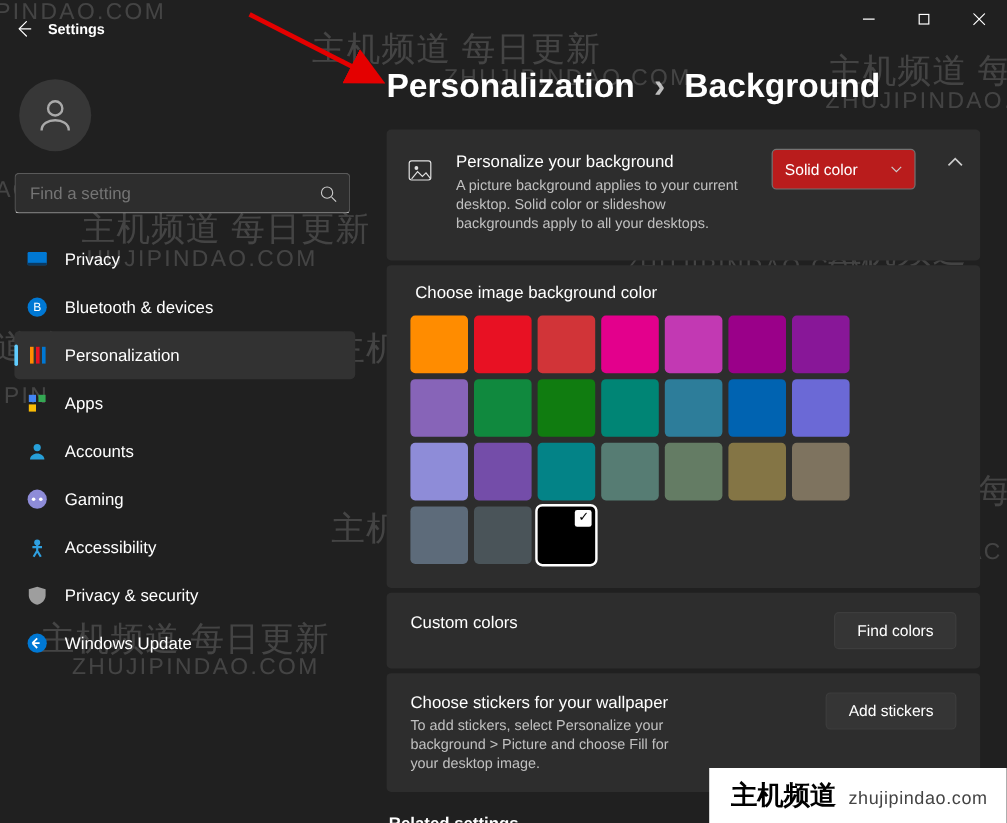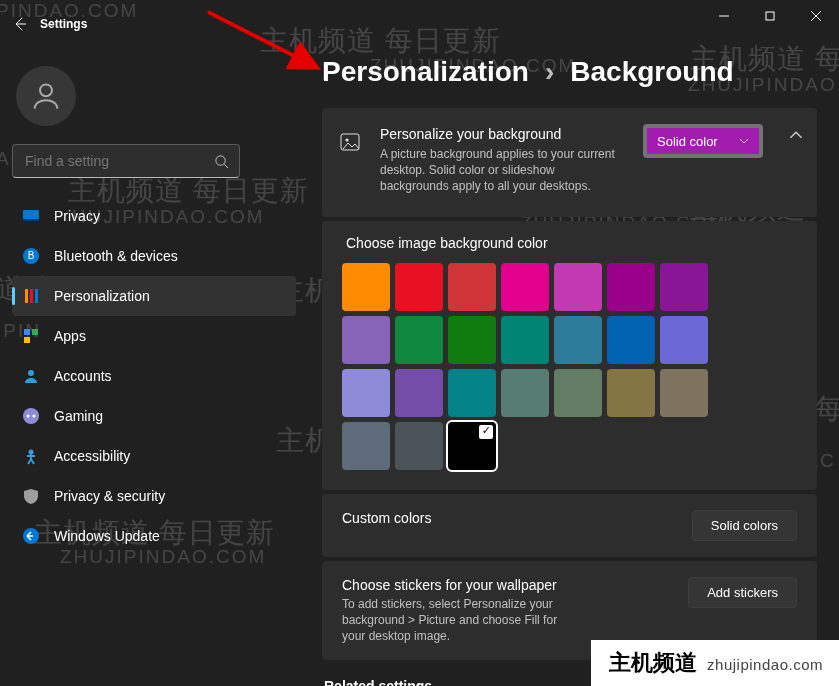--- a/index.html
+++ b/index.html
@@ -21,37 +21,37 @@
   .wm-url{font-size:19px;letter-spacing:2px;}
   
   .titlebar{height:48px;display:flex;align-items:center;padding-left:0;position:relative;}
   .back-btn{width:40px;height:48px;display:flex;align-items:center;justify-content:center;cursor:pointer;}
   .title{font-size:12px;font-weight:600;}
   .winctrl{position:absolute;right:0;top:0;display:flex;}
   .winctrl div{width:46px;height:32px;display:flex;align-items:center;justify-content:center;cursor:pointer;}
   
   .left{position:absolute;left:0;top:48px;width:300px;padding:12px 4px 0 12px;}
   .avatar{width:60px;height:60px;border-radius:50%;background:#373737;display:flex;align-items:center;justify-content:center;margin:6px 0 18px 4px;}
-  .search{height:34px;width:228px;border:1px solid #5a5a5a;border-bottom:1px solid #bbb;border-radius:4px;display:flex;align-items:center;padding:0 10px;background:#2d2d2d;margin-bottom:18px;}
+  .search{height:34px;width:280px;border:1px solid #5a5a5a;border-bottom:1px solid #bbb;border-radius:4px;display:flex;align-items:center;padding:0 10px;background:#2d2d2d;margin-bottom:18px;}
   .search input{flex:1;background:none;border:none;outline:none;color:var(--text);font-size:14px;}
   .navlist{display:flex;flex-direction:column;gap:0px;}
   .navitem{height:40px;border-radius:4px;display:flex;align-items:center;padding:0 10px;gap:14px;cursor:pointer;position:relative;}
   .navitem.active{background:#323232;}
   .navitem.active::before{content:"";position:absolute;left:0;top:11px;bottom:11px;width:3px;background:var(--accent);border-radius:2px;}
   .navicon{width:18px;height:18px;border-radius:3px;display:flex;align-items:center;justify-content:center;}
   .navlabel{font-size:14px;}
   
   .content{position:absolute;left:322px;top:48px;right:22px;bottom:0;overflow:hidden;}
   .breadcrumb{font-size:28px;font-weight:600;display:flex;align-items:center;gap:16px;margin:8px 0 20px 0;}
   .breadcrumb .chev{opacity:.7;}
   .card{background:var(--bg-panel);border-radius:4px;margin-bottom:4px;padding:18px 20px 22px 58px;position:relative;}
   .card .leadicon{position:absolute;left:18px;top:24px;}
   .card h3{margin:0 0 4px 0;font-size:14px;font-weight:400;}
   .card p{margin:0;font-size:12px;color:#c0c0c0;line-height:1.35;max-width:240px;}
-  .dropdown{position:absolute;right:54px;top:16px;width:120px;height:34px;border:4px solid #737373;border-radius:4px;background:#a21caf;display:flex;align-items:center;justify-content:space-between;padding:0 10px;font-size:13px;}
+  .dropdown{position:absolute;right:54px;top:16px;width:120px;height:34px;border:1px solid #737373;border-radius:4px;background:#b91c1c;display:flex;align-items:center;justify-content:space-between;padding:0 10px;font-size:13px;}
   .expand{position:absolute;right:14px;top:20px;cursor:pointer;}
   
   .swatch-card{background:var(--bg-panel);border-radius:4px;padding:14px 20px 20px 20px;margin-bottom:4px;}
   .swatch-card h3{margin:0 0 12px 4px;font-size:14px;font-weight:400;}
   .swatch-grid{display:grid;grid-template-columns:repeat(7,48px);grid-auto-rows:48px;gap:5px;margin-left:0;}
   .swatch{border-radius:4px;cursor:pointer;position:relative;}
   .swatch.selected{outline:2px solid #fff}
   .swatch.selected::after{content:"";position:absolute;top:3px;right:3px;width:14px;height:14px;background:#fff;border-radius:2px;}
   .swatch.selected::before{content:"✓";position:absolute;top:2px;right:5px;font-size:11px;color:#000;z-index:2;}
   .row-card{background:var(--bg-panel);border-radius:4px;padding:16px 20px;display:flex;align-items:flex-start;justify-content:space-between;margin-bottom:4px;font-size:14px;}
@@ -279,21 +279,21 @@
         <div class="swatch" style="background: rgb(132, 117, 69);"></div>
         <div class="swatch" style="background: rgb(126, 115, 95);"></div>
         <div class="swatch" style="background: rgb(93, 107, 122);"></div>
         <div class="swatch" style="background: rgb(74, 84, 89);"></div>
         <div class="swatch selected" style="background: rgb(0, 0, 0);"></div>
       </div>
   </div>
 
   <div class="row-card">
     <span>Custom colors</span>
-    <button class="btn">Solid colors</button>
+    <button class="btn">Find colors</button>
   </div>
 
   <div class="row-card">
     <div>
       <div>Choose stickers for your wallpaper</div>
       <p>To add stickers, select Personalize your background &gt; Picture and choose Fill for your desktop image.</p>
     </div>
     <button class="btn">Add stickers</button>
   </div>
 

